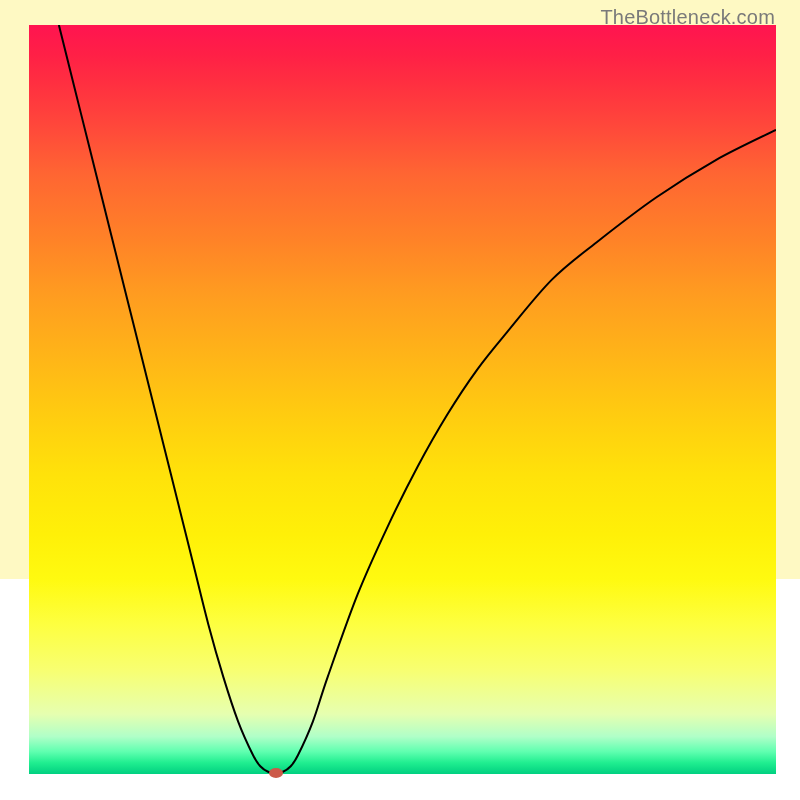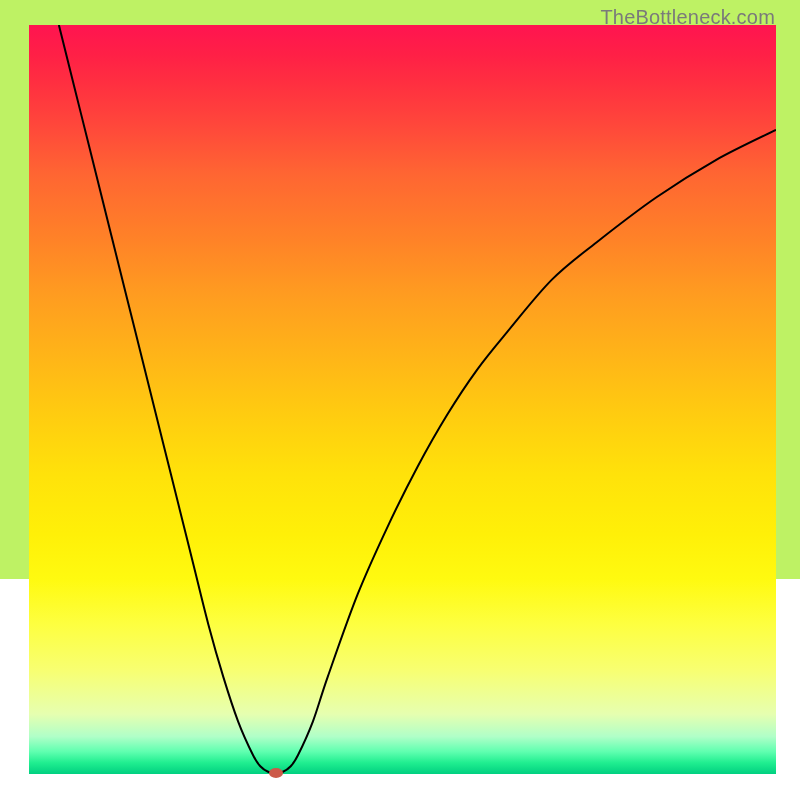--- a/index.html
+++ b/index.html
@@ -1,21 +1,21 @@
 <!DOCTYPE html>
 <html><head>
 <meta charset="utf-8">
 <style>
   * { margin: 0; padding: 0; box-sizing: border-box; }
   body { width: 800px; height: 800px; position: relative; font-family: Arial, sans-serif; }
   .chart-container {
     width: 800px;
     height: 579px;
     position: relative;
-    background: #bef264;
+    background: #fef9c3;
   }
   .plot-area {
     position: absolute;
     left: 29px;
     top: 25px;
     width: 747px;
     height: 749px;
     background: linear-gradient(to bottom,
       #ff1450 0%,
       #ff2046 4%,

